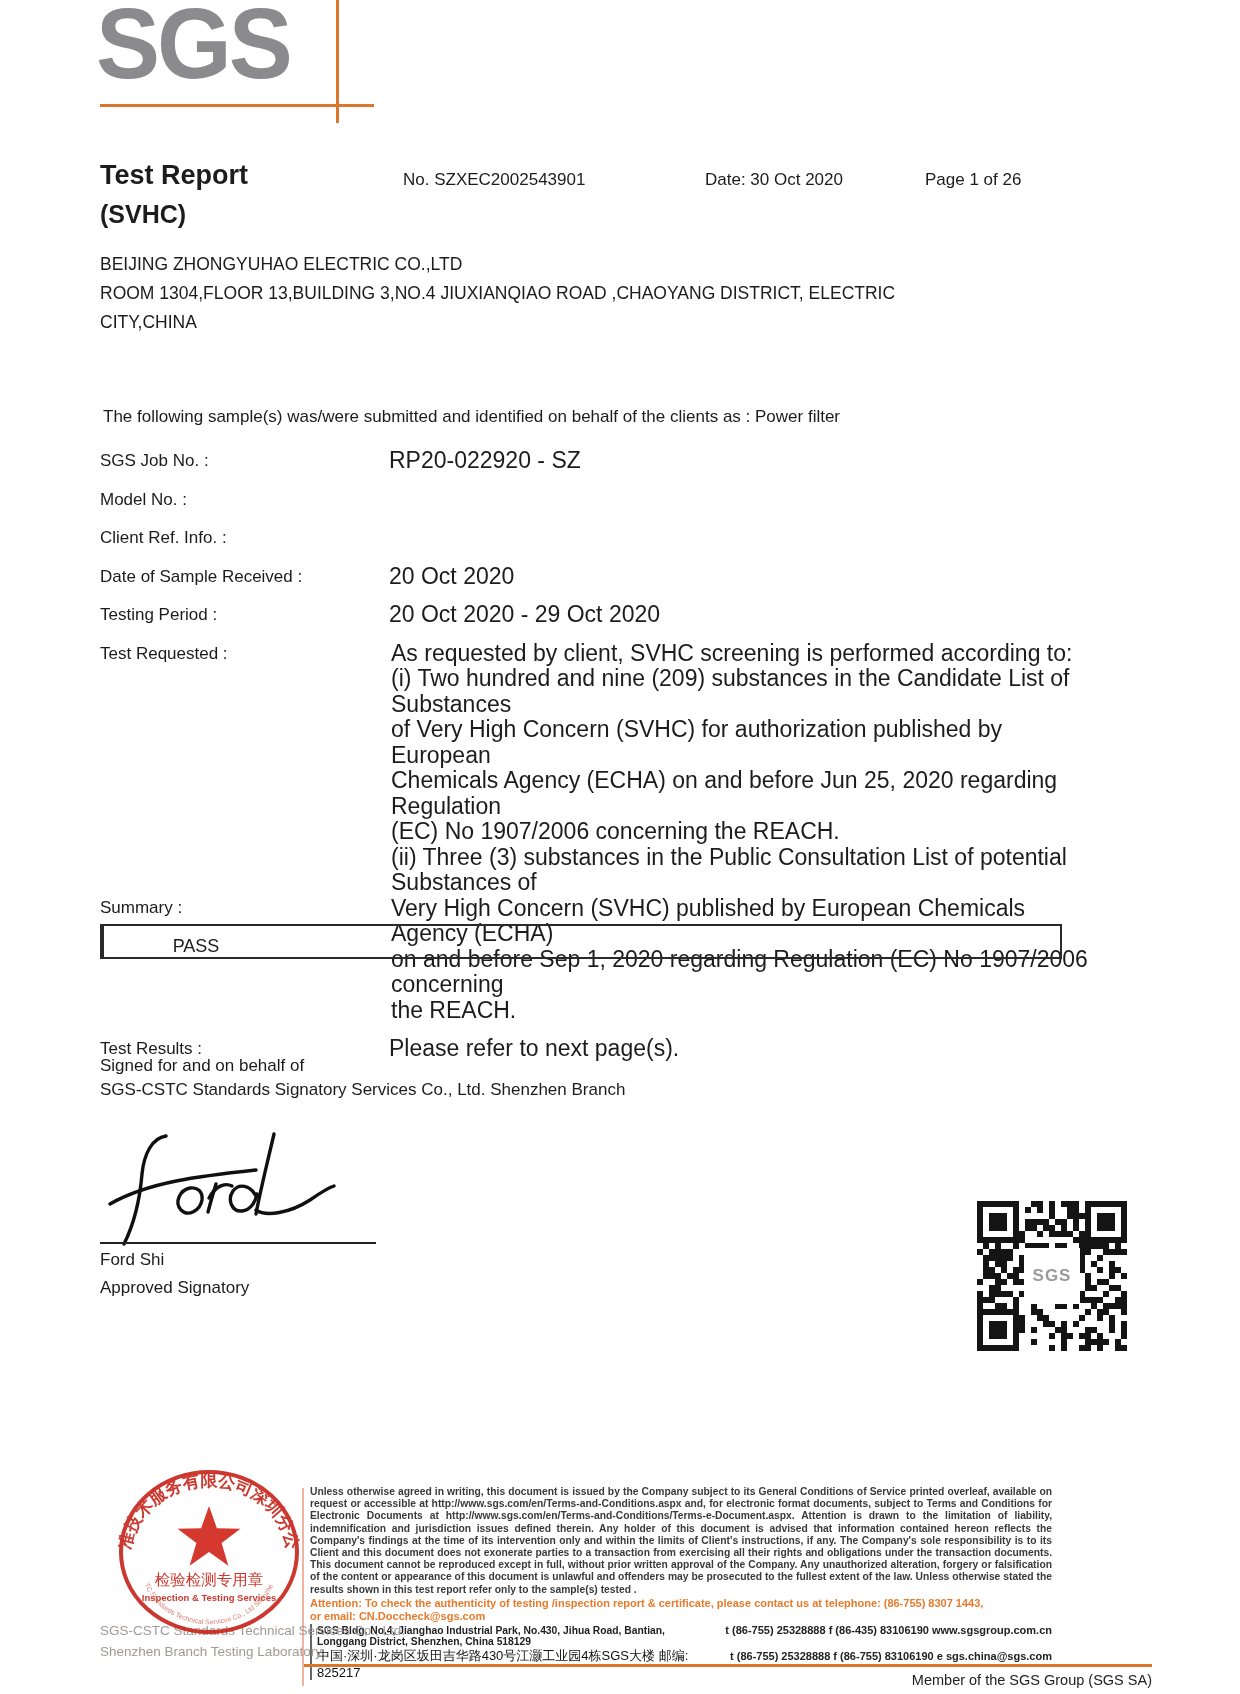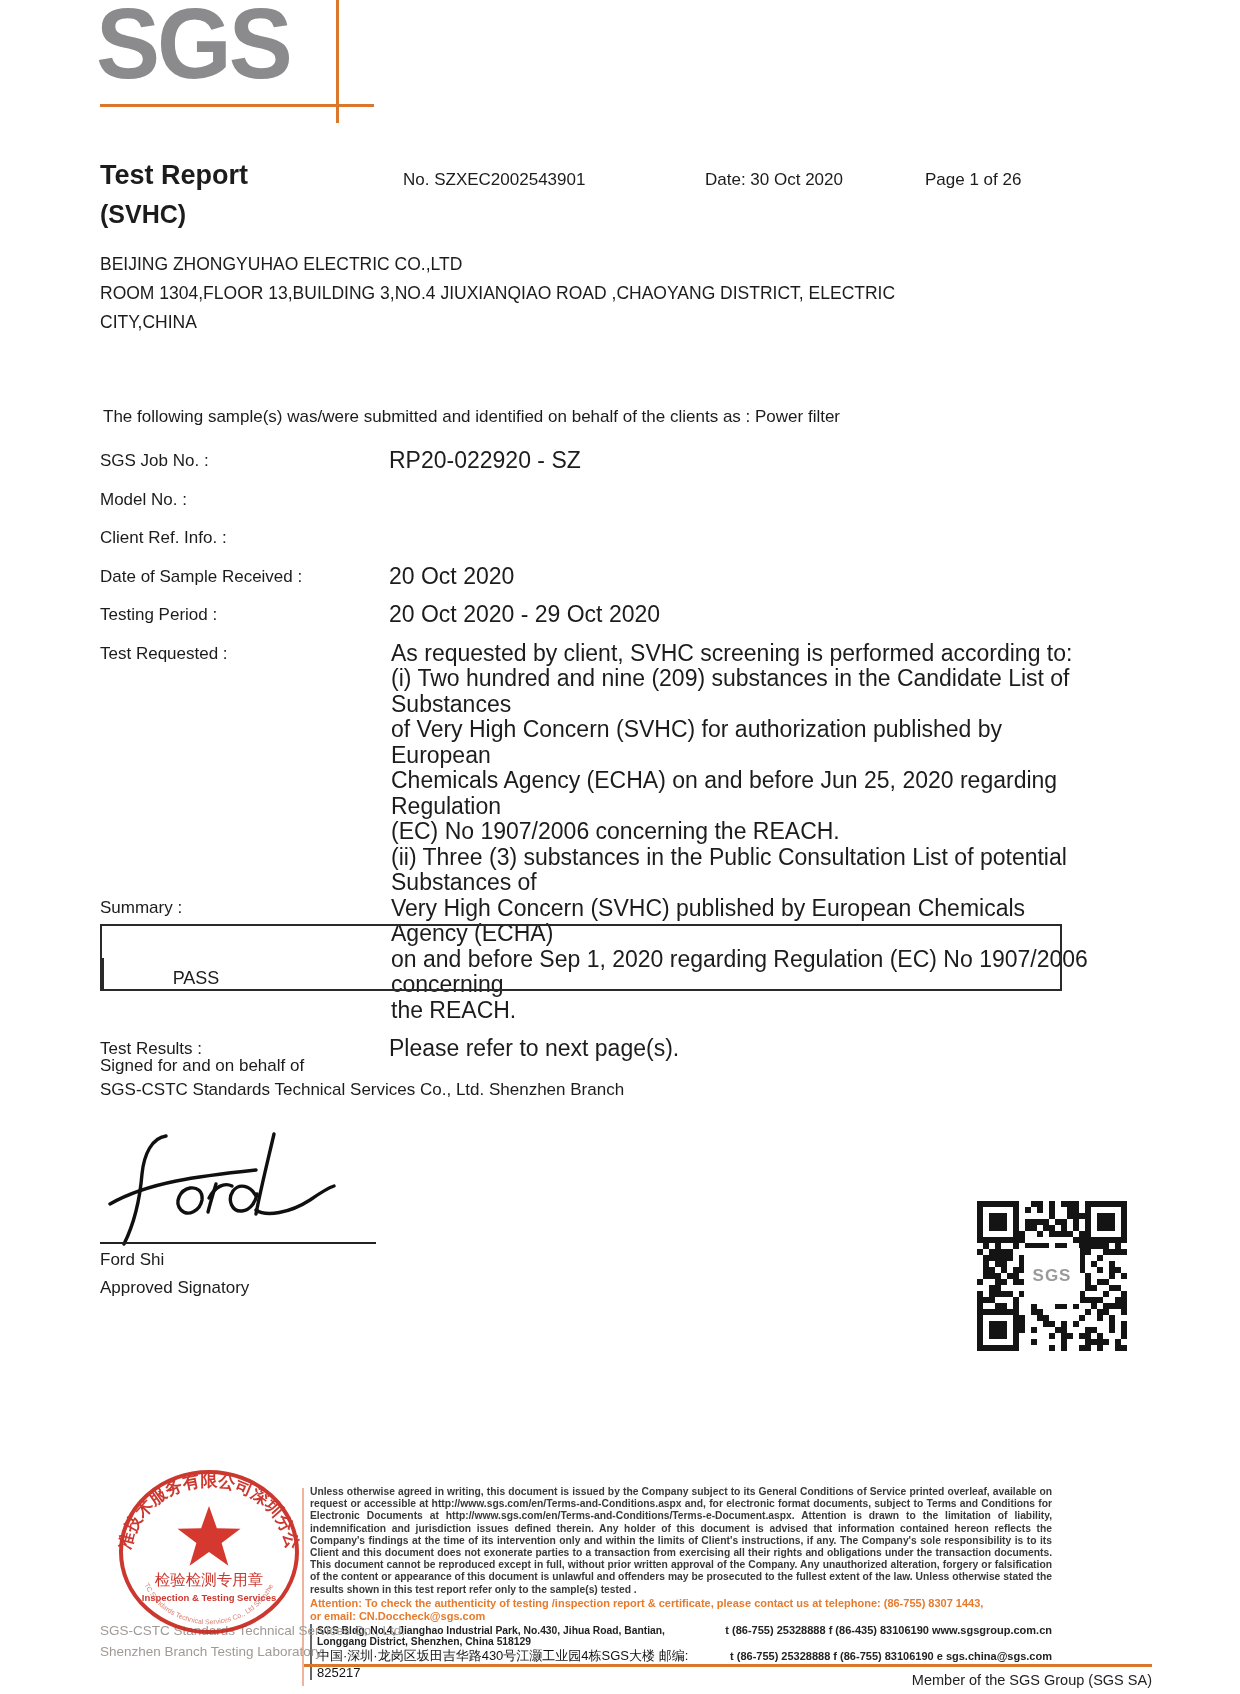--- a/index.html
+++ b/index.html
@@ -33,21 +33,21 @@
   
   .fields{position:absolute;left:100px;top:448px;width:990px;}
   .frow{display:flex;margin-bottom:13px;}
   .flabel{width:289px;flex:0 0 289px;font-size:17px;line-height:25.5px;}
   .fvalue{flex:1;font-size:23px;line-height:25.5px;white-space:pre-line;}
 
   
   .summary-label{position:absolute;left:100px;top:898px;font-size:17px;}
   .summary-box{position:absolute;left:100px;top:924px;width:962px;border:2px solid #2a2a2a;display:flex;}
   .summary-text{flex:1;padding:6px 12px 8px 10px;font-size:17px;line-height:26.5px;white-space:pre-line;}
-  .summary-result{flex:0 0 186px;border-left:2px solid #2a2a2a;text-align:center;padding-top:10px;font-size:18px;margin-top:32px;}
+  .summary-result{flex:0 0 186px;border-left:2px solid #2a2a2a;text-align:center;padding-top:10px;font-size:18px;}
 
   
   .signed-for{position:absolute;left:100px;top:1056px;font-size:17px;}
   .signed-company{position:absolute;left:100px;top:1080px;font-size:17px;}
 
   .sig-svg{position:absolute;left:104px;top:1128px;}
   .sig-line{position:absolute;left:100px;top:1242px;width:276px;height:2px;background:#222;}
   .sig-name{position:absolute;left:100px;top:1250px;font-size:17px;}
   .sig-role{position:absolute;left:100px;top:1278px;font-size:17px;}
 
@@ -131,21 +131,21 @@
       <div class="fvalue">Please refer to next page(s).</div>
     </div>
   </div>
 
   <div class="summary-label">Summary :</div>
   <div class="summary-box">
     <div class="summary-result">PASS</div>
   </div>
 
   <div class="signed-for">Signed for and on behalf of</div>
-  <div class="signed-company">SGS-CSTC Standards Technical Services Co., Ltd. Shenzhen Branch</div>
+  <div class="signed-company">SGS-CSTC Standards Signatory Services Co., Ltd. Shenzhen Branch</div>
 
   <svg class="sig-svg" width="250" height="118" viewBox="0 0 250 118">
     <g fill="none" stroke="#101010" stroke-width="3.4" stroke-linecap="round" stroke-linejoin="round">
       <path d="M62,8 C48,10 40,26 38,46 C36,70 30,96 20,116"></path>
       <path d="M6,76 C44,54 96,48 152,42"></path>
       <path d="M86,60 C76,62 70,74 77,82 C84,89 96,83 98,72 C99,63 93,59 86,60"></path>
       <path d="M112,56 C109,66 106,76 104,84"></path>
       <path d="M105,70 C111,59 120,54 128,58"></path>
       <path d="M170,6 C163,36 156,64 152,86"></path>
       <path d="M152,68 C146,57 135,55 129,63 C123,72 128,84 138,83 C147,82 152,73 153,66"></path>

